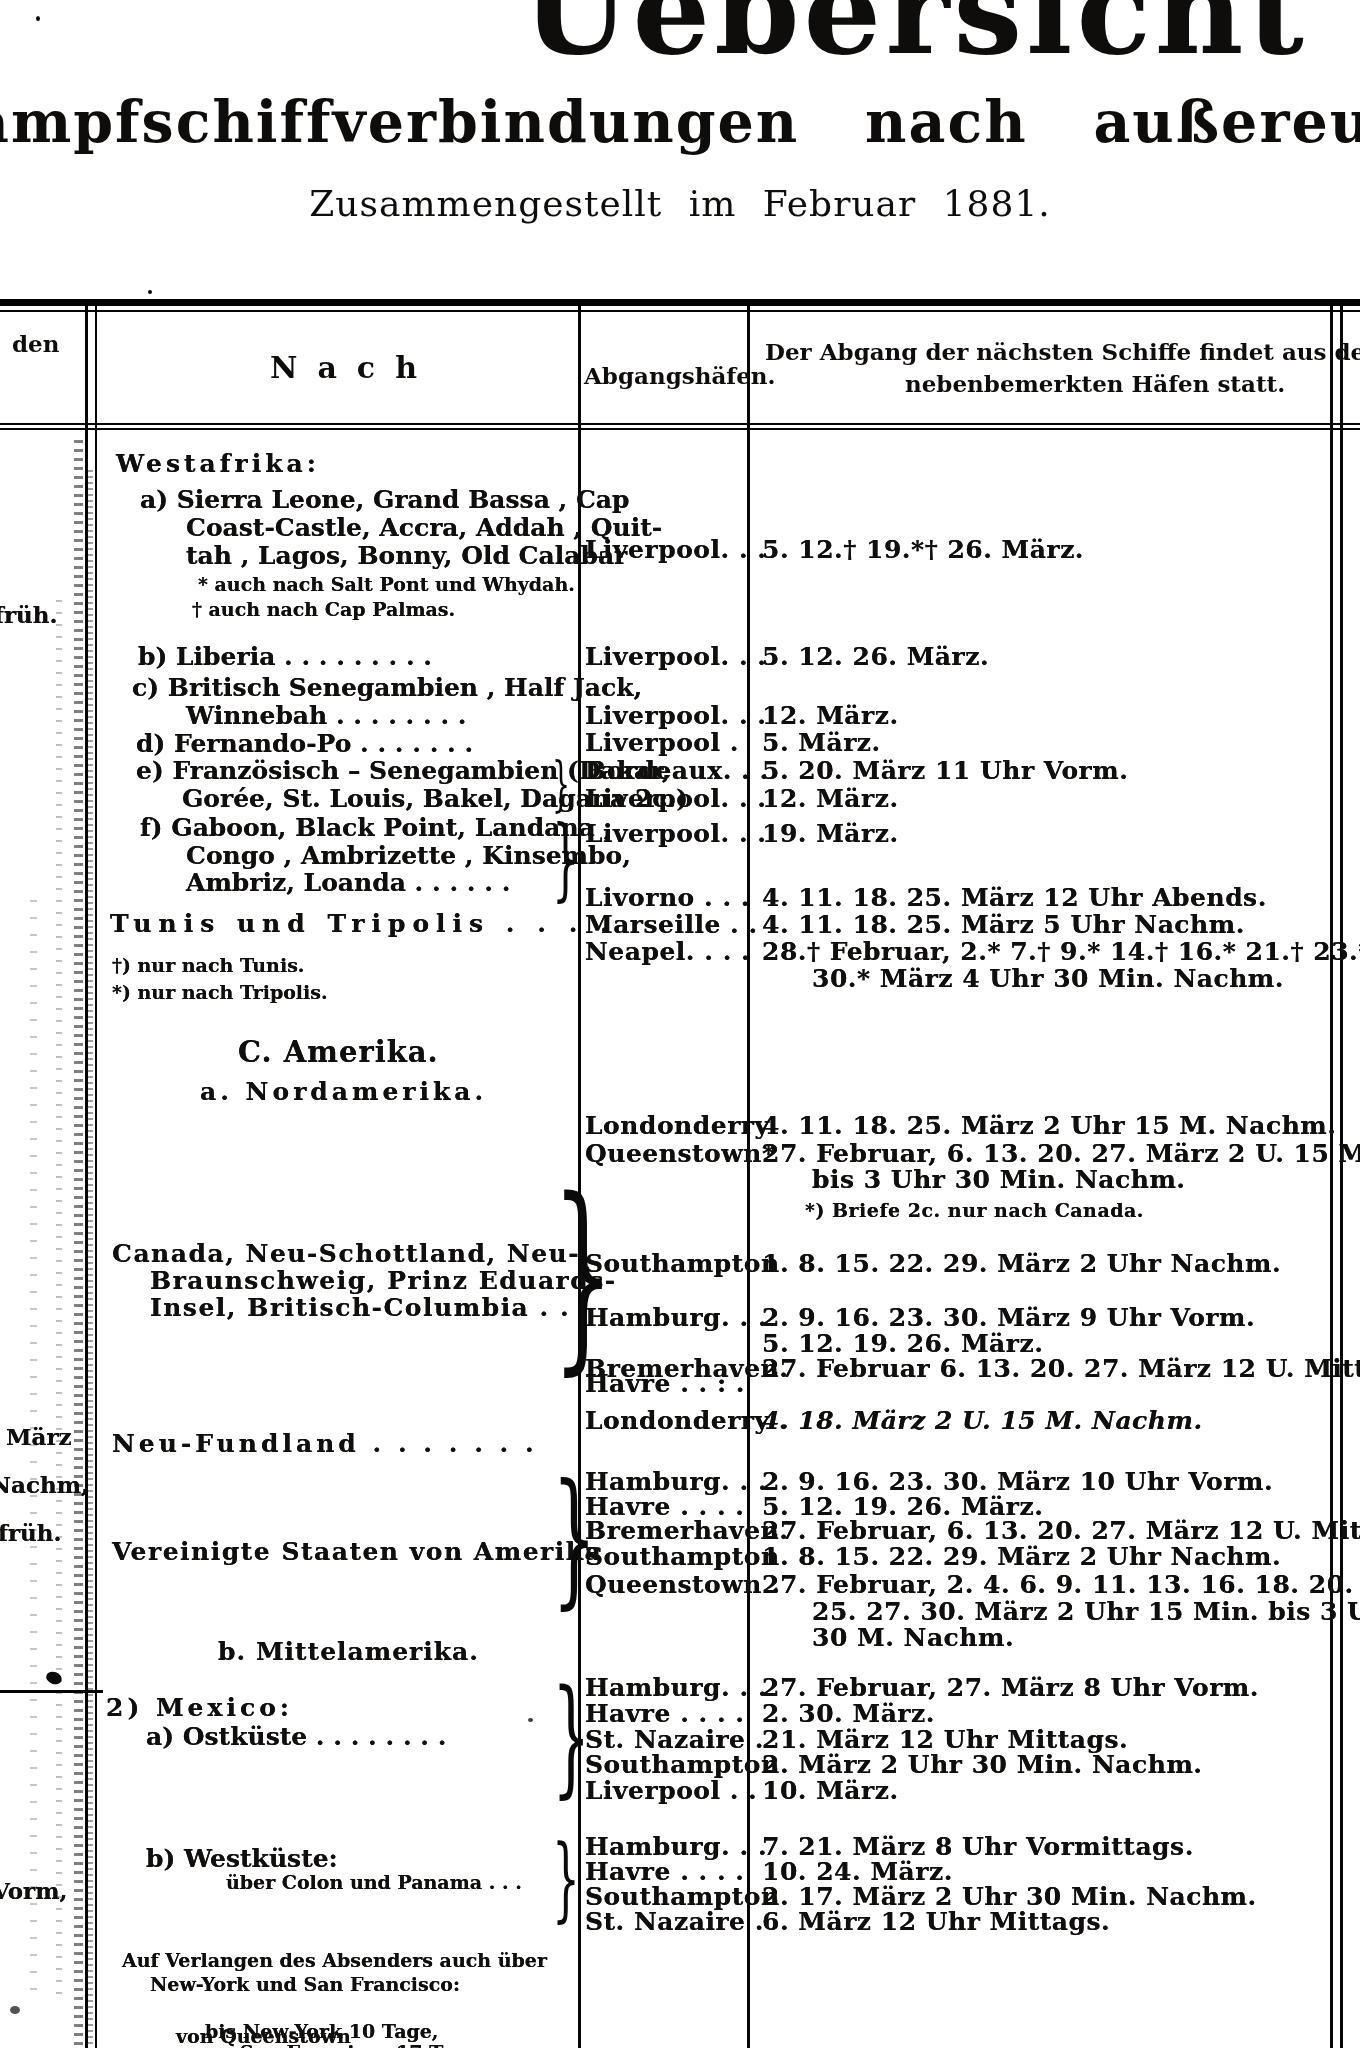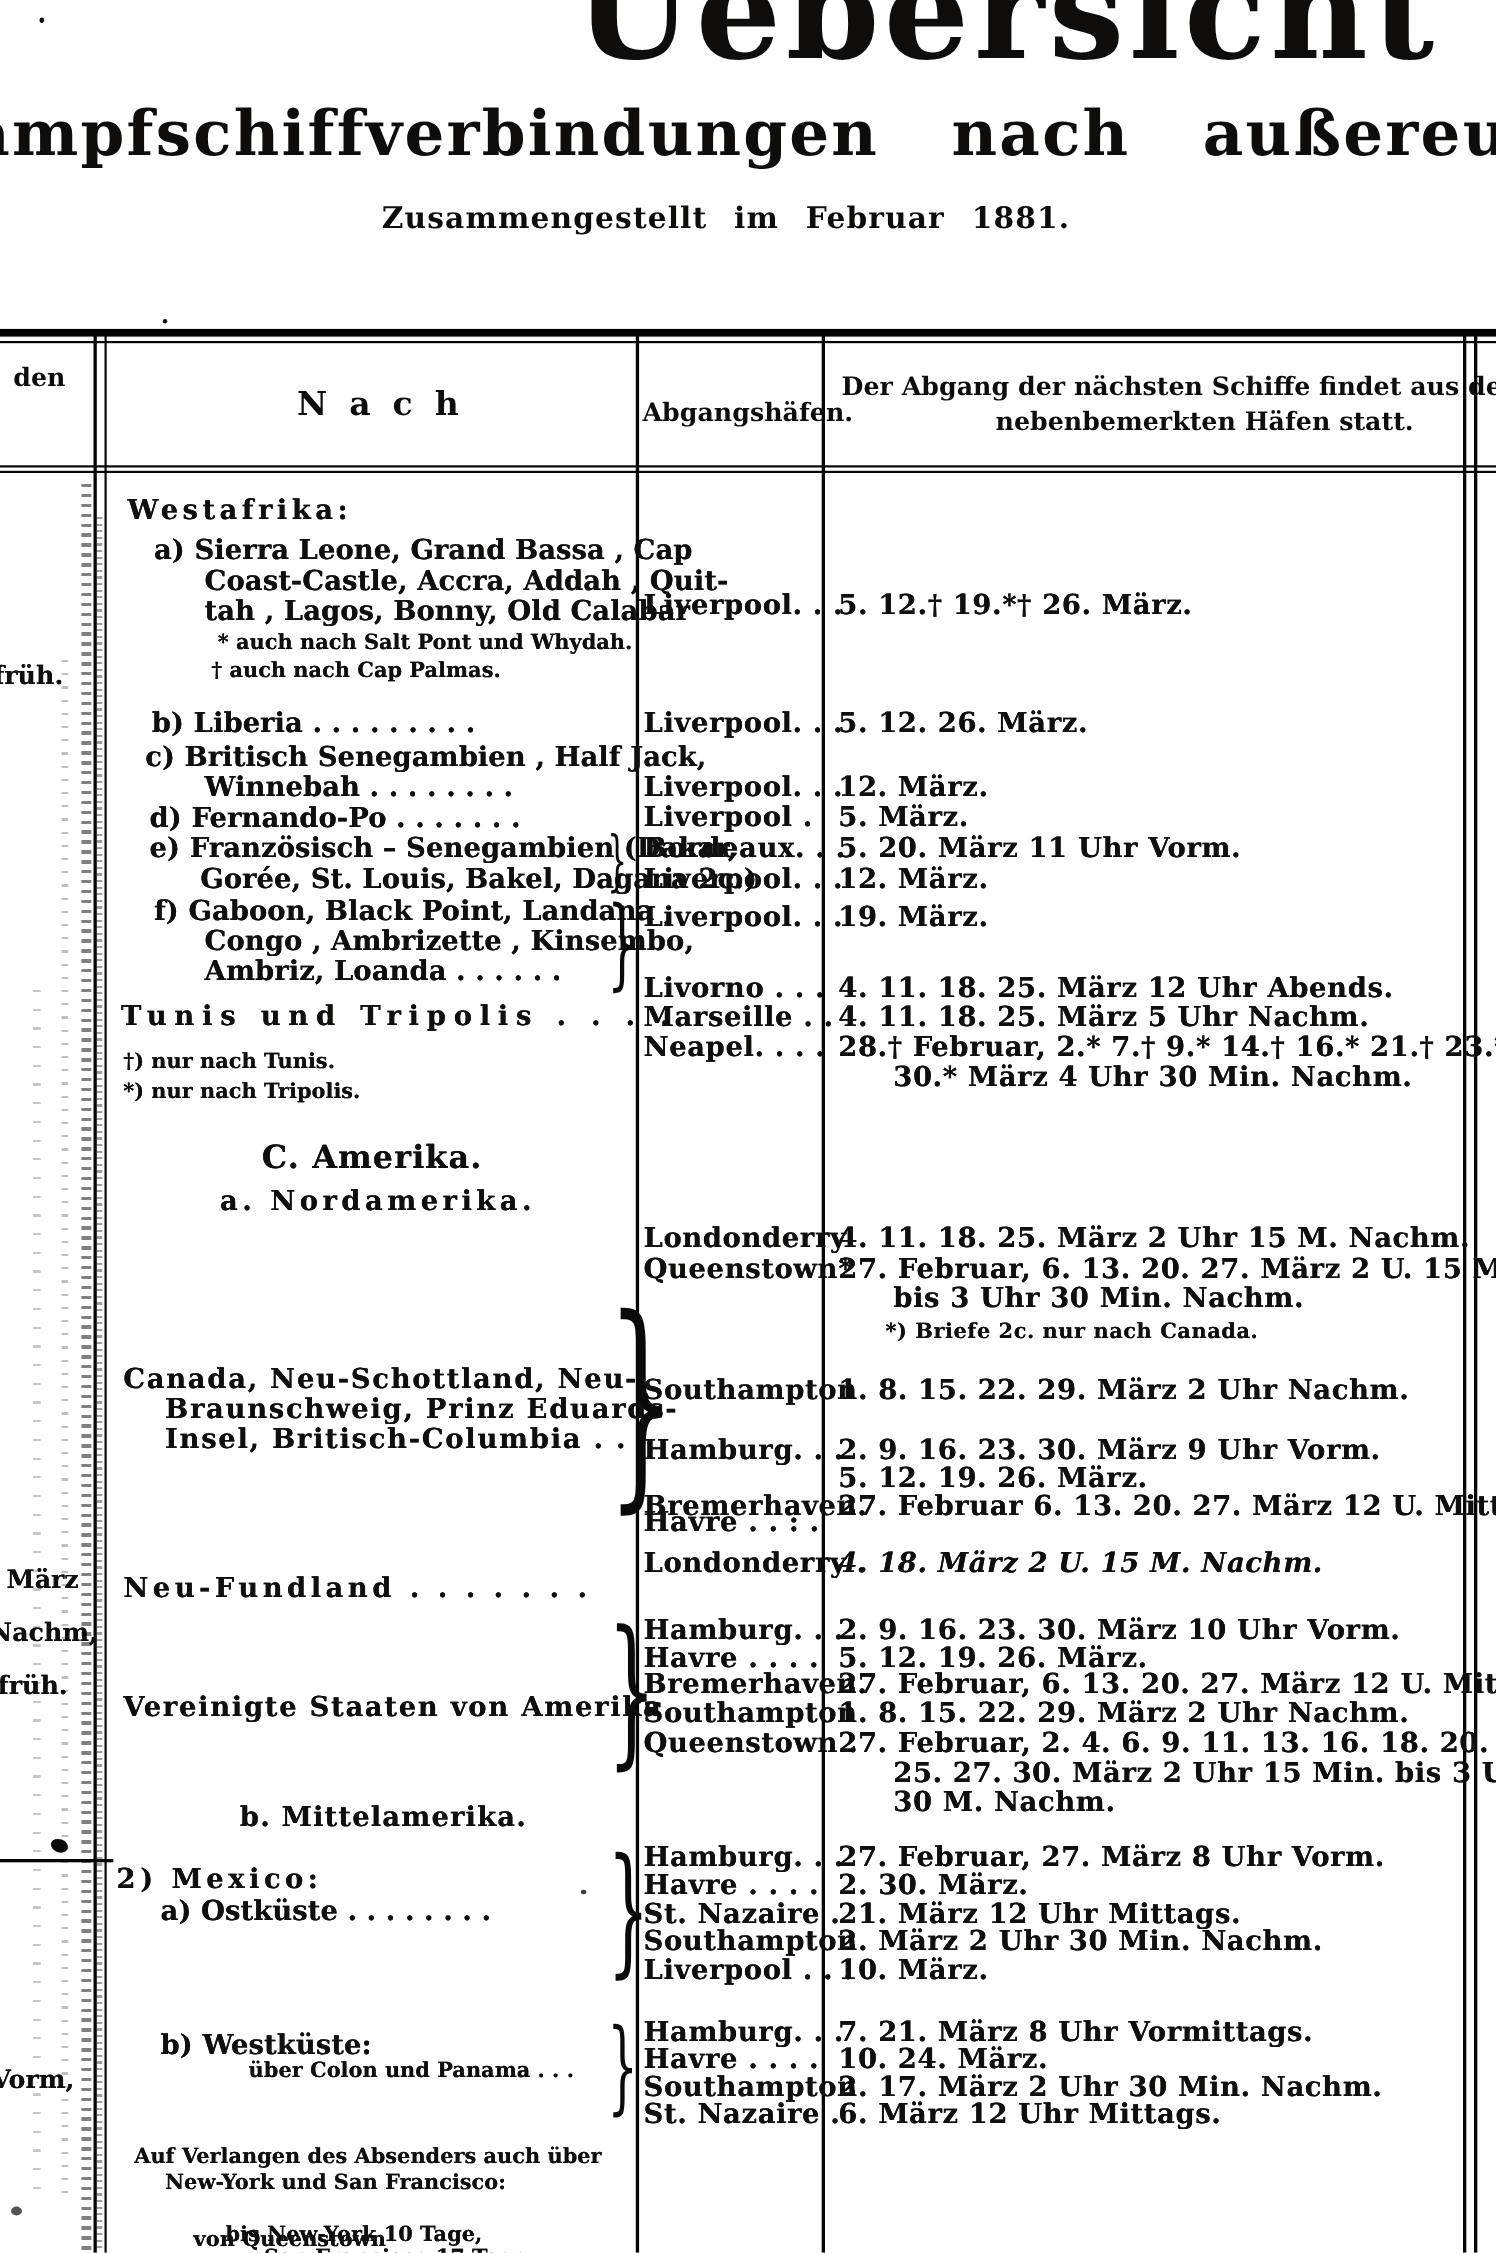--- a/index.html
+++ b/index.html
@@ -19,22 +19,22 @@
   .port{letter-spacing:.5px;}
   .date{letter-spacing:.5px;}
   .margin-frag{font-size:23px;}
   
   .hrule,.vrule{position:absolute;background:#050505;}
   
   #title-main{position:absolute;top:-62px;left:915px;transform:translateX(-50%);
     font-size:122px;font-weight:700;letter-spacing:4px;}
   #title-line2{position:absolute;top:88px;left:-28px;font-size:57px;font-weight:700;
     letter-spacing:2px;word-spacing:44px;white-space:nowrap;}
-  #title-line3{position:absolute;top:183px;left:660px;transform:translateX(-50%);
-    font-size:27px;font-weight:700;letter-spacing:1px;word-spacing:14px;white-space:nowrap;}
+  #title-line3{position:absolute;top:183px;left:680px;transform:translateX(-50%);
+    font-size:36px;font-weight:400;letter-spacing:1px;word-spacing:14px;white-space:nowrap;}
   
   .hdr{position:absolute;font-weight:700;white-space:nowrap;}
   #hdr-nach{left:270px;top:350px;font-size:30px;letter-spacing:20px;}
   #hdr-abg{left:584px;top:362px;font-size:23px;}
   #hdr-dep1{left:765px;top:338px;font-size:23px;}
   #hdr-dep2{left:905px;top:370px;font-size:23px;}
   #hdr-den{left:12px;top:330px;font-size:23px;}
   .brace{position:absolute;font-family:"DejaVu Serif",serif;font-weight:400;color:#0a0a0a;}
   
   .noise{position:absolute;pointer-events:none;}

